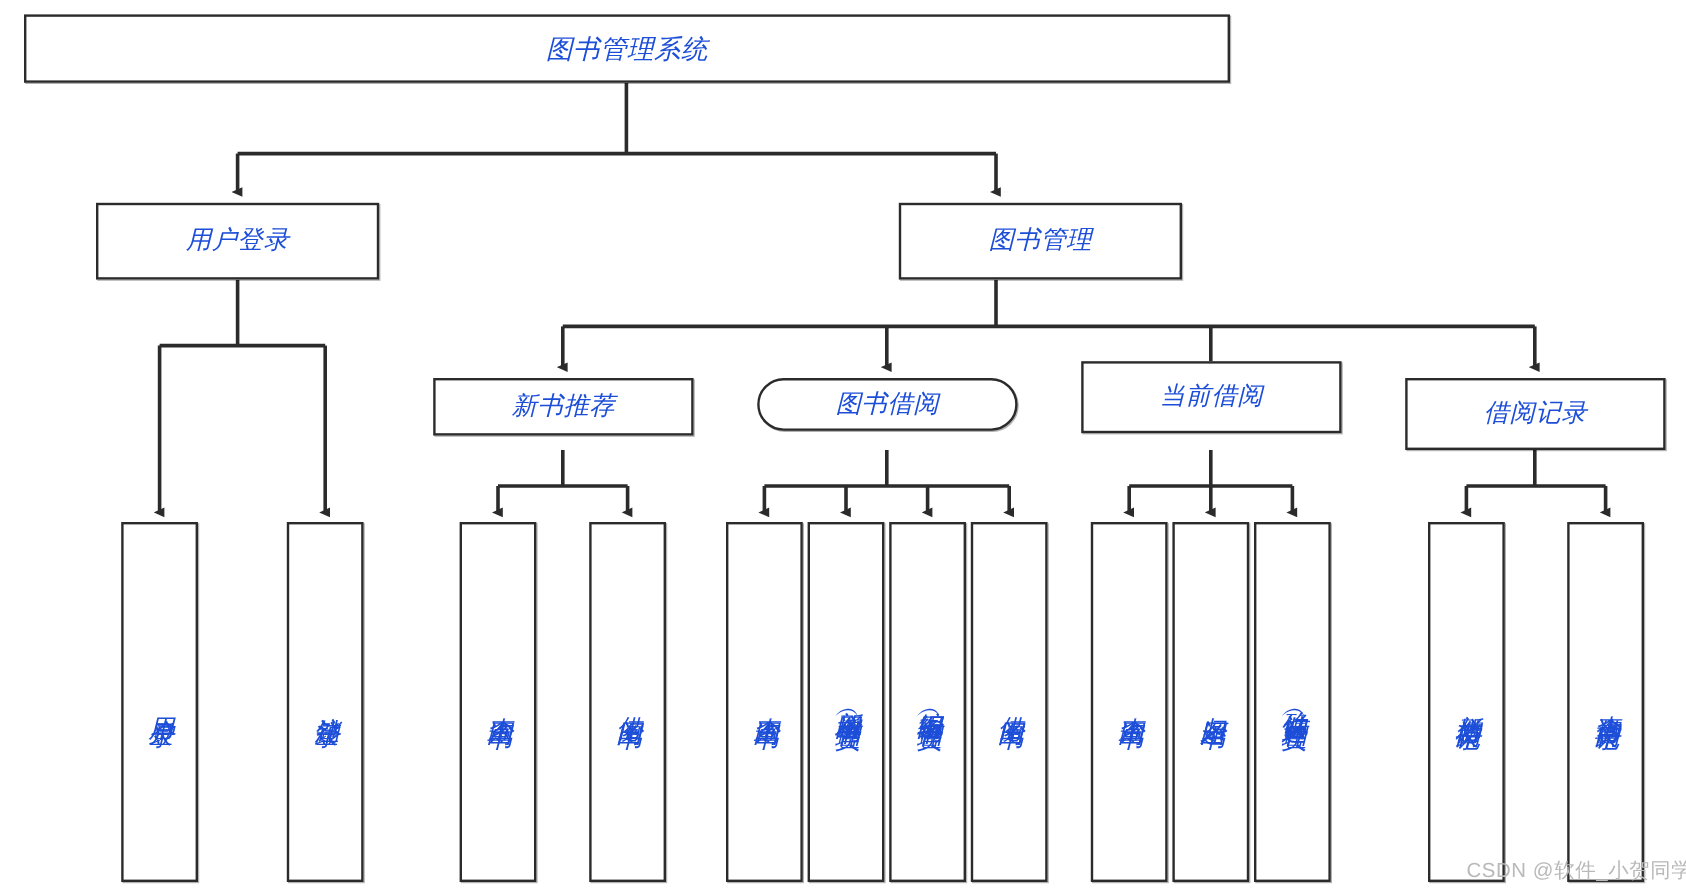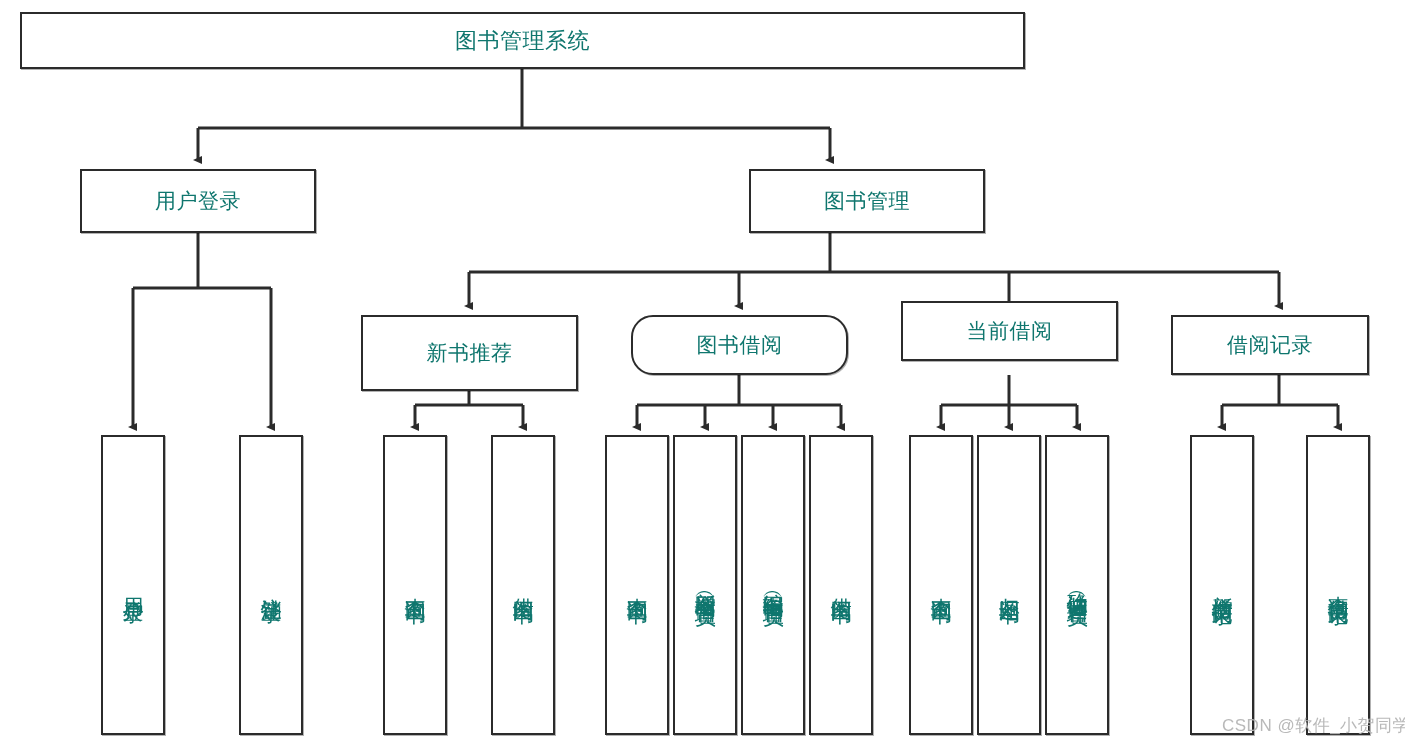--- a/index.html
+++ b/index.html
@@ -34,23 +34,24 @@
     border: 2px solid #2b2b2b;
     display: flex;
     align-items: center;
     justify-content: center;
     box-shadow: 1px 1px 0 rgba(0,0,0,0.30);
   }
   .node .label {
     font-size: 21px;
     line-height: 1.25;
     letter-spacing: 0.5px;
-    color: #0f766e;
+    color: #1d4ed8;
     white-space: nowrap;
     text-align: center;
+    font-style: italic;
   }
   .node.root .label { font-size: 22px; }
   .node.level2 .label { font-size: 21px; }
   .node.level3 .label { font-size: 21px; }
 
   
   .node.leaf {
     align-items: center;
     justify-content: center;
   }
@@ -132,30 +133,30 @@
     <span class="label">图书管理系统</span>
   </div>
 
   <div class="node level2" style="left:80px; top:169px; width:236px; height:64px;">
     <span class="label">用户登录</span>
   </div>
   <div class="node level2" style="left:712px; top:169px; width:236px; height:64px;margin-left:37px;">
     <span class="label">图书管理</span>
   </div>
 
-  <div class="node level3" style="left:361px; top:315px; width:217px; height:76px;">
+  <div class="node level3" style="left:361px; top:315px; width:217px; height:48px;">
     <span class="label">新书推荐</span>
   </div>
-  <div class="node level3" style="left:631px; top:315px; width:217px; height:60px;border-radius:22px;">
+  <div class="node level3" style="left:631px; top:315px; width:217px; height:44px;border-radius:22px;">
     <span class="label">图书借阅</span>
   </div>
   <div class="node level3" style="left:901px; top:301px; width:217px; height:60px;">
     <span class="label">当前借阅</span>
   </div>
-  <div class="node level3" style="left:1171px; top:315px; width:198px; height:60px;">
+  <div class="node level3" style="left:1171px; top:315px; width:217px; height:60px;">
     <span class="label">借阅记录</span>
   </div>
 
   <div class="node leaf" style="left:101px; top:435px; width:64px; height:300px;">
     <span class="label">用户登录</span>
   </div>
   <div class="node leaf" style="left:239px; top:435px; width:64px; height:300px;">
     <span class="label">注销登录</span>
   </div>
 

